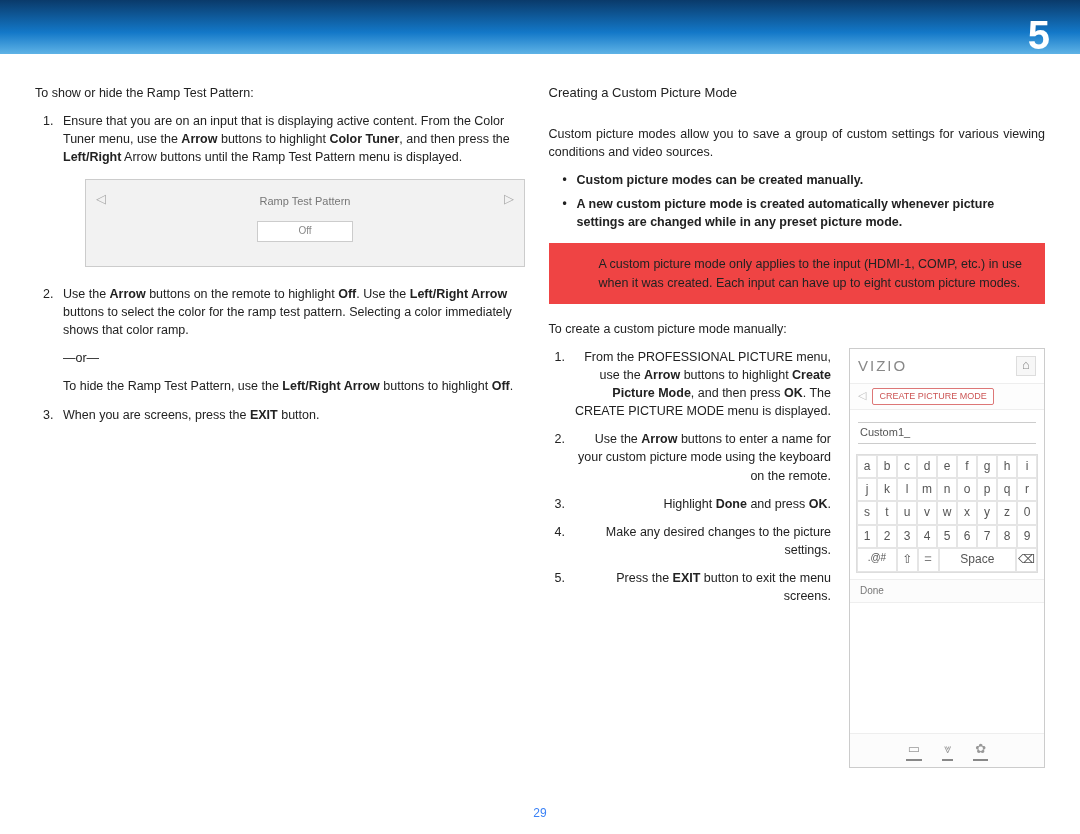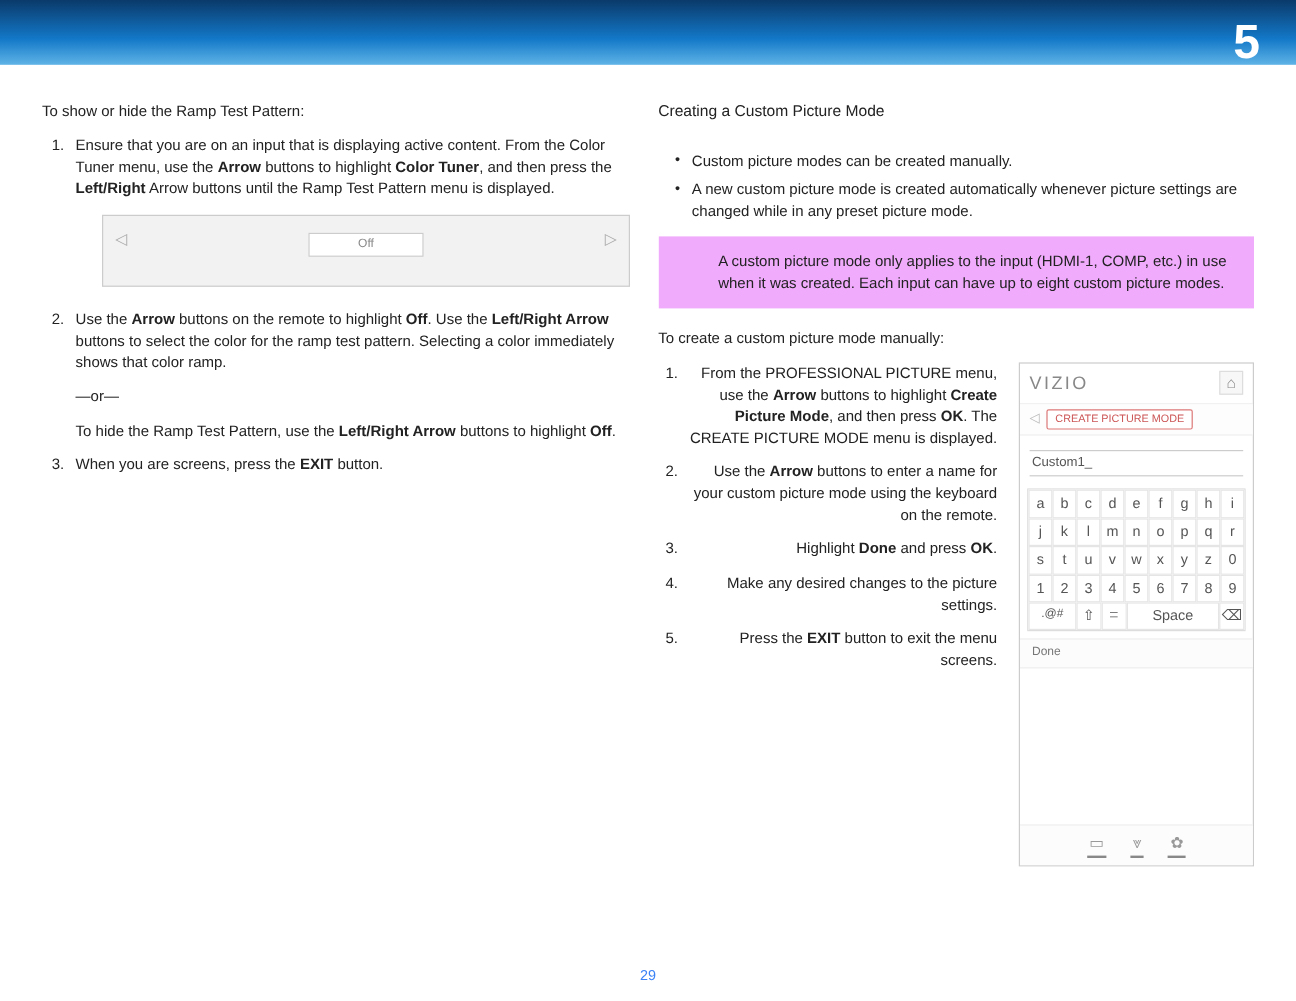--- a/index.html
+++ b/index.html
@@ -31,21 +31,21 @@
     padding: 30px 35px 0 35px;
     gap: 17px;
   }
   .col { flex: 1; }
   .col-left { flex: 1; }
   .col-right { flex: 1; }
   p { margin-bottom: 10px; }
   .heading { font-weight: normal; margin-bottom: 22px; font-size: 13px; }
   ol { padding-left: 22px; margin-bottom: 12px; }
   ol li { margin-bottom: 10px; padding-left: 6px; }
-  ul.square { list-style: none; padding-left: 28px; margin-bottom: 12px; }
+  ul.square { list-style: none; padding-left: 28px; margin-bottom: 12px; font-weight: bold; }
   ul.square li { margin-bottom: 6px; position: relative; }
   ul.square li::before {
     content: "•";
     position: absolute;
     left: -14px;
     top: 0;
     font-size: 12px;
   }
   .bold { font-weight: bold; }
   .ramp-box {
@@ -70,21 +70,21 @@
   .ramp-box .rtp-title { margin-bottom: 12px; }
   .ramp-box .off-btn {
     display: inline-block;
     border: 1px solid #ccc;
     background: #fff;
     padding: 2px 40px;
     font-size: 10px;
     color: #888;
   }
   .note-box {
-    background: #f0abfc;
+    background: #ef4444;
     padding: 12px 16px 12px 50px;
     margin: 10px 0 16px 0;
     font-size: 12.5px;
   }
   .right-flex { display: flex; gap: 18px; align-items: flex-start; }
   .steps-narrow { flex: 1; }
   .steps-narrow ol { padding-left: 20px; text-align: right; }
   .vizio-panel {
     width: 196px;
     border: 1px solid #ccc;
@@ -191,38 +191,40 @@
 
   <div class="col col-left">
     <p>To show or hide the Ramp Test Pattern:</p>
     <ol>
       <li>
         <span>Ensure that you are on an input that is displaying active content. From the Color Tuner menu, use the </span><span class="bold">Arrow</span><span> buttons to highlight </span><span class="bold">Color Tuner</span><span>, and then press the </span><span class="bold">Left/Right</span><span> Arrow buttons until the Ramp Test Pattern menu is displayed.</span>
 
         <div class="ramp-box">
           <span class="arrow-l">◁</span>
           <span class="arrow-r">▷</span>
+          <div class="rtp-title">Ramp Test Pattern</div>
           <span class="off-btn">Off</span>
         </div>
       </li>
       <li>
         <span>Use the </span><span class="bold">Arrow</span><span> buttons on the remote to highlight </span><span class="bold">Off</span><span>. Use the </span><span class="bold">Left/Right Arrow</span><span> buttons to select the color for the ramp test pattern. Selecting a color immediately shows that color ramp.</span>
         <p style="margin-top:10px">—or—</p>
         <p>
           <span>To hide the Ramp Test Pattern, use the </span><span class="bold">Left/Right Arrow</span><span> buttons to highlight </span><span class="bold">Off</span><span>.</span>
         </p>
       </li>
       <li>
         <span>When you are screens, press the </span><span class="bold">EXIT</span><span> button.</span>
       </li>
     </ol>
   </div>
 
   <div class="col col-right">
     <p class="heading">Creating a Custom Picture Mode</p>
+    <p class="justify">Custom picture modes allow you to save a group of custom settings for various viewing conditions and video sources.</p>
     <ul class="square">
       <li>Custom picture modes can be created manually.</li>
       <li>A new custom picture mode is created automatically whenever picture settings are changed while in any preset picture mode.</li>
     </ul>
     <div class="note-box">A custom picture mode only applies to the input (HDMI-1, COMP, etc.) in use when it was created. Each input can have up to eight custom picture modes.</div>
     <p>To create a custom picture mode manually:</p>
 
     <div class="right-flex">
       <div class="steps-narrow">
         <ol>

